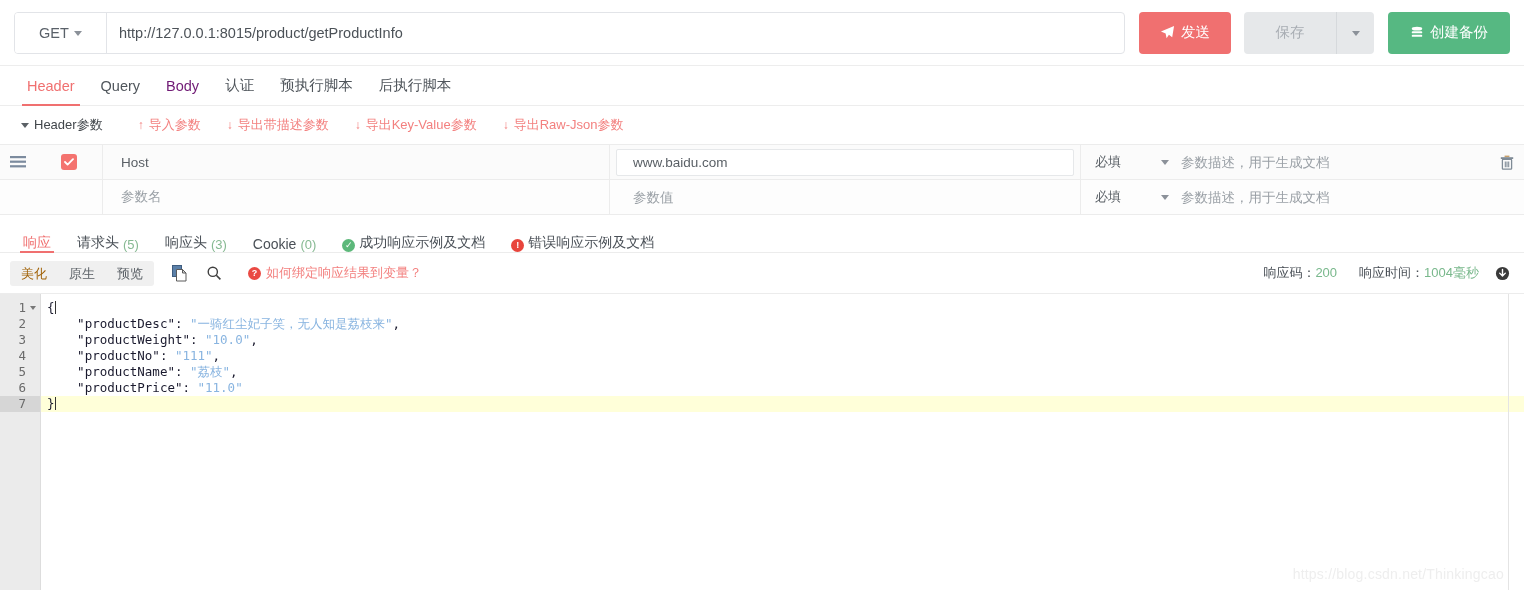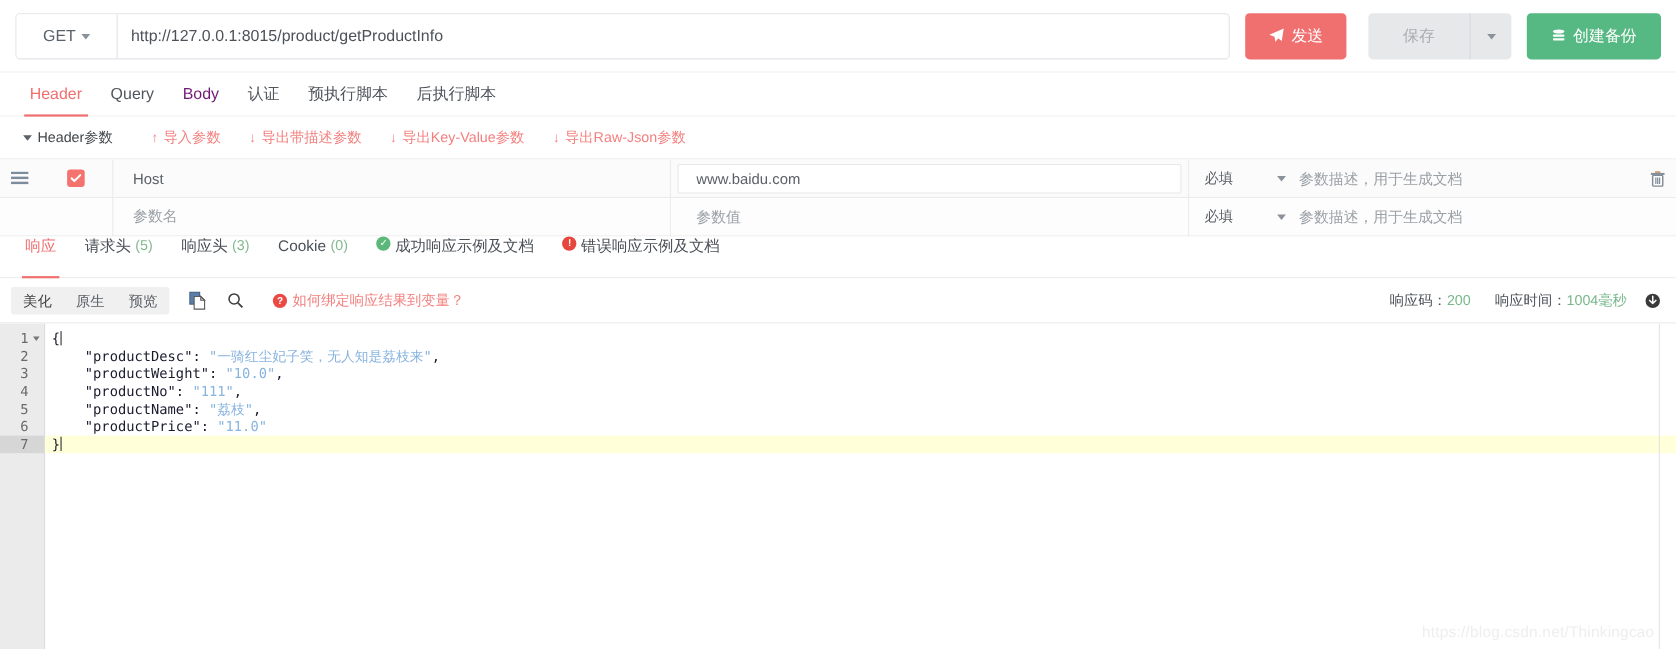--- a/index.html
+++ b/index.html
@@ -74,21 +74,21 @@
     cursor: pointer;
     font-family: "Liberation Sans", sans-serif;
   }
   .btn-send {
     background: #f07070;
     color: #fff;
     width: 92px;
     margin-left: 14px;
   }
   .btn-save-group {
-    margin-left: 20px;
+    margin-left: 13px;
     display: flex;
     height: 42px;
     background: #e6e8ea;
     border-radius: 4px;
     overflow: hidden;
   }
   .btn-save {
     background: transparent;
     color: #a8adb3;
     width: 92px;
@@ -236,21 +236,21 @@
   .resp-tabs {
     height: 38px;
     display: flex;
     align-items: stretch;
     padding-left: 10px;
     border-bottom: 1px solid #ececec;
     background: #fff;
   }
   .resp-tab {
     display: flex;
-    align-items: flex-start;
+    align-items: flex-end;
     gap: 4px;
     padding: 0 13px;
     font-size: 14px;
     color: #4a5057;
     cursor: pointer;
     position: relative;
   }
   .resp-tab.active { color: #f07070; }
   .resp-tab.active::after {
     content:"";
@@ -278,21 +278,21 @@
     align-items: center;
     overflow: hidden;
   }
   .seg-item {
     padding: 0 11px;
     font-size: 13px;
     color: #5a6066;
     line-height: 25px;
     cursor: pointer;
   }
-  .seg-item.active { color: #404040; }
+  .seg-item.active { color: #a16207; }
   .tb-ic { margin-left: 18px; cursor:pointer; display:flex; align-items:center; }
   .tb-hint {
     margin-left: 26px;
     display: inline-flex;
     align-items: center;
     gap: 5px;
     color: #f3807f;
     font-size: 13px;
     cursor: pointer;
   }

